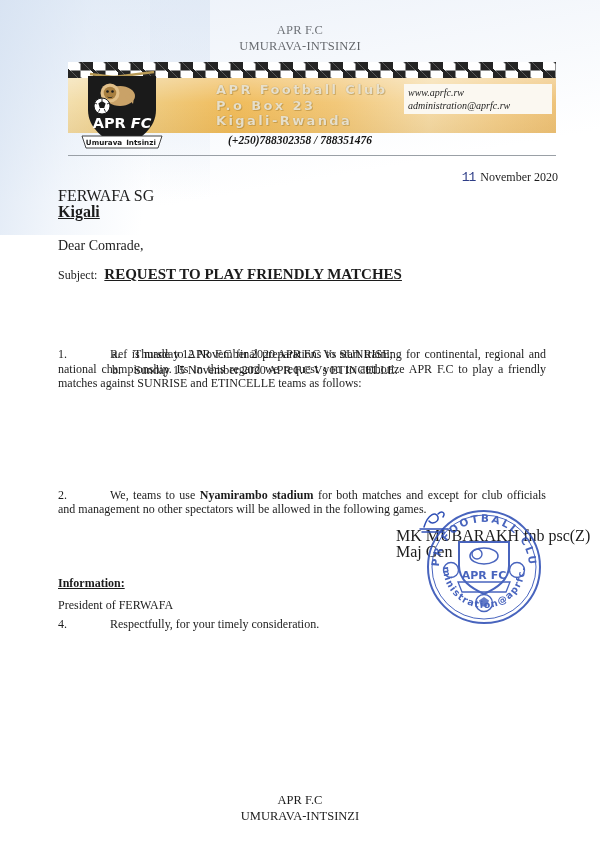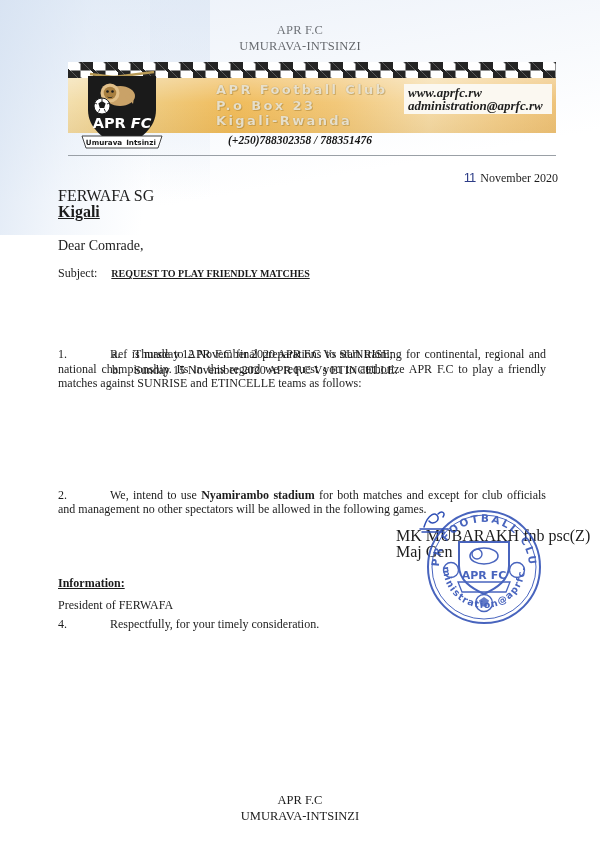--- a/index.html
+++ b/index.html
@@ -94,22 +94,22 @@
     width: 148px; height: 30px;
     background: #fbf8f1;
     display: flex;
     flex-direction: column;
     justify-content: center;
     padding-left: 4px;
     box-sizing: border-box;
   }
   .contact-box span {
     font-style: italic;
-    font-weight: bold;
-    font-size: 13px;
+    font-weight: normal;
+    font-size: 10px;
     line-height: 13px;
     color: #1d1d1d;
     white-space: nowrap;
   }
   .phone {
     position: absolute;
     left: 160px; top: 72px;
     font-style: italic;
     font-weight: bold;
     font-size: 11.5px;
@@ -132,21 +132,21 @@
   .crest svg { display: block; }
 
   
   .date {
     position: absolute;
     right: 42px; top: 170px;
     font-size: 12px;
     white-space: nowrap;
   }
   .date .hand {
-    font-family: Liberation Sans, sans-serif;
+    font-family: Liberation Mono, monospace;
     color: #2e3d87;
     font-size: 13px;
     letter-spacing: -1px;
     margin-right: 5px;
   }
 
   .addressee {
     position: absolute;
     left: 58px; top: 188px;
     font-size: 16px;
@@ -166,22 +166,22 @@
   .subject {
     position: absolute;
     left: 58px; top: 266px;
     font-size: 12px;
     white-space: nowrap;
   }
   .subject .sub-label { font-weight: normal; }
   .subject .sub-value {
     font-weight: bold;
     text-decoration: underline;
-    font-size: 10px;
-    margin-left: 14px;
+    font-size: 15px;
+    margin-left: 7px;
   }
 
   .body-block {
     position: absolute;
     left: 58px;
     width: 488px;
     font-size: 12px;
     line-height: 14.6px;
     text-align: justify;
   }
@@ -343,21 +343,21 @@
       <span class="mark">a.</span>
       <span>Thursday 12 November 2020 APR F.C  Vs  SUNRISE;</span>
     </li>
     <li>
       <span class="mark">b.</span>
       <span>Sunday 15 November 2020 APR F.C  Vs  ETINCELLE.</span>
     </li>
   </ul>
 
   <div class="body-block para" style="top:390px;">
-    <span class="num">2.</span><span>We, intend to use </span><strong>Nyamirambo stadium</strong><span> for both matches and except for club officials and management no other spectators will be allowed in the following games.</span>
+    <span class="num">2.</span><span>We, teams to use </span><strong>Nyamirambo stadium</strong><span> for both matches and except for club officials and management no other spectators will be allowed in the following games.</span>
   </div>
 
 
   <div class="body-block para" style="top:490px;">
     <span class="num">4.</span><span>Respectfully, for your timely consideration.</span>
   </div>
 
   <div class="sig-ink">
     <svg width="46" height="28" viewBox="0 0 46 28" xmlns="http://www.w3.org/2000/svg">
       <g stroke="#2f4fb5" stroke-width="1.5" fill="none" stroke-linecap="round">

